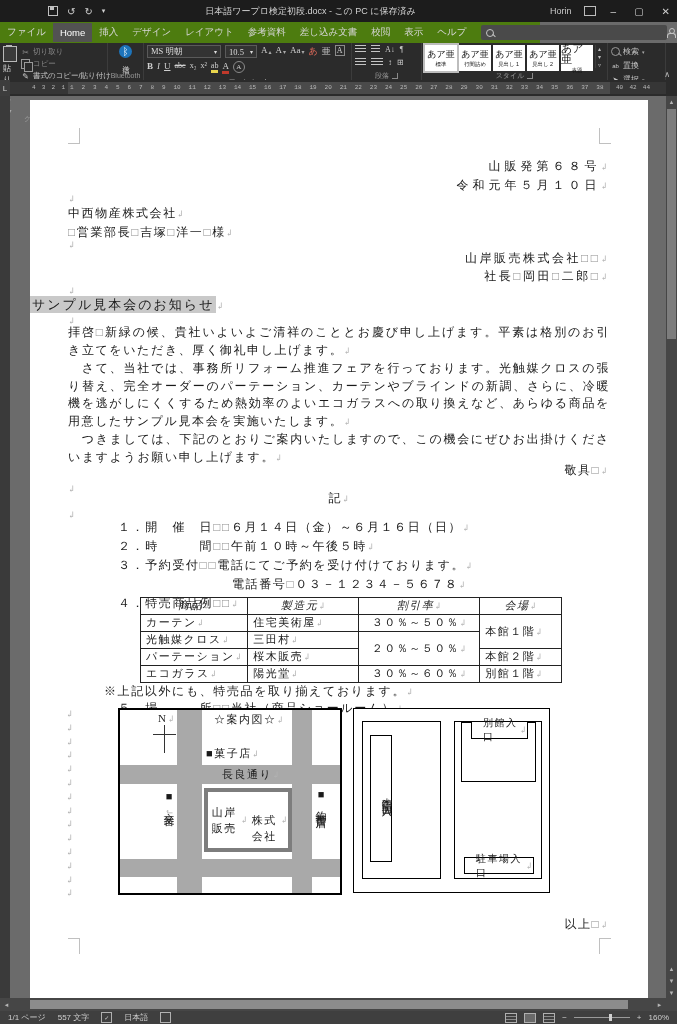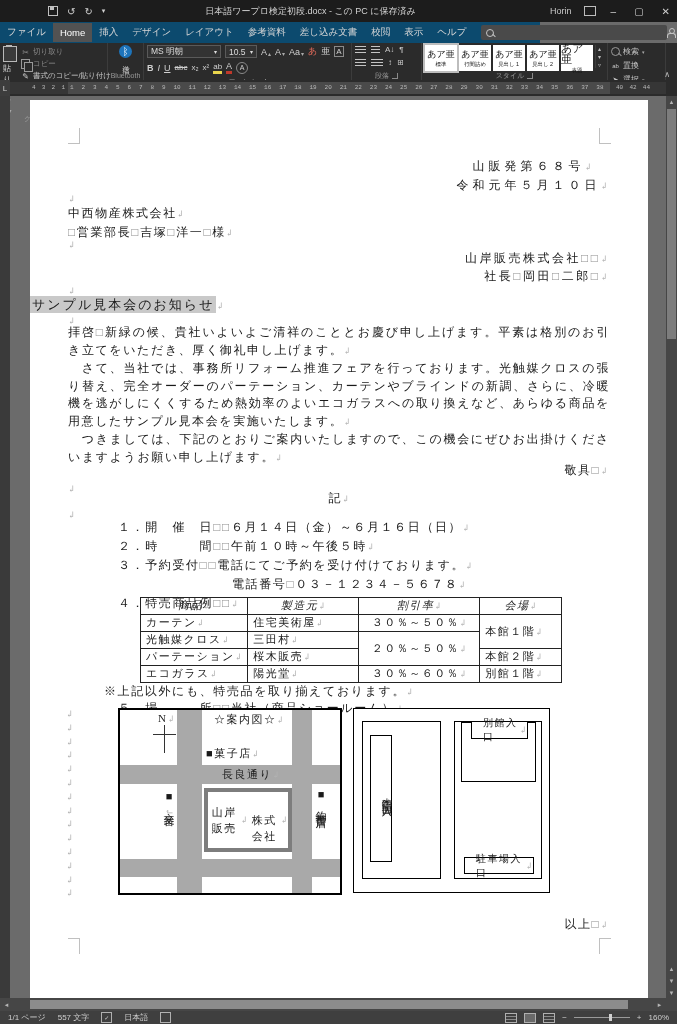--- a/index.html
+++ b/index.html
@@ -8,21 +8,21 @@
   
   .titlebar{position:absolute;top:0;left:0;width:677px;height:22px;background:#1c1c1c;color:#c9c9c9;}
   .qat{position:absolute;left:48px;top:0;height:22px;display:flex;align-items:center;gap:9px;font-size:10px;color:#cfcfcf;}
   .save-ic{width:8px;height:8px;border:1px solid #c0c0c0;position:relative;display:inline-block;}
   .save-ic::after{content:"";position:absolute;left:1px;top:0;width:4px;height:3px;background:#c0c0c0;}
   .tb-title{position:absolute;left:120px;right:176px;top:0;height:22px;display:flex;align-items:center;justify-content:center;font-size:9px;color:#d2d2d2;white-space:nowrap;overflow:hidden;}
   .tb-right{position:absolute;right:4px;top:0;height:22px;display:flex;align-items:center;gap:12px;font-size:9px;}
   .winbtn{font-size:10px;color:#cfcfcf;padding:0 3px;}
   .ribopt-ic{width:10px;height:8px;border:1px solid #bdbdbd;display:inline-block;}
   
-  .tabrow{position:absolute;top:22px;left:0;width:540px;height:21px;background:#0c4a6e;display:flex;align-items:center;font-size:9.5px;color:#d6d6d6;}
+  .tabrow{position:absolute;top:22px;left:0;width:540px;height:21px;background:#4d7c0f;display:flex;align-items:center;font-size:9.5px;color:#d6d6d6;}
   .tab{padding:4px 7px;white-space:nowrap;}
   .tab.active{background:#525252;color:#fff;}
   .searchbox{margin-left:8px;width:180px;height:15px;background:#4a4a4a;border-radius:2px;display:flex;align-items:center;gap:4px;padding:0 5px;}
   .searchbox input{background:transparent;border:none;outline:none;color:#c4c4c4;font-size:8.5px;width:160px;font-family:inherit;margin-top:44px;}
   .mag{width:6px;height:6px;border:1px solid #c4c4c4;border-radius:50%;position:relative;flex:none;}
   .mag::after{content:"";position:absolute;left:5px;top:5px;width:4px;height:1px;background:#c4c4c4;transform:rotate(45deg);}
   .shareblk{margin-left:auto;display:flex;align-items:center;gap:10px;margin-right:8px;}
   .person{width:7px;height:9px;position:relative;display:inline-block;}
   .person::before{content:"";position:absolute;left:2px;top:0;width:4px;height:4px;border-radius:50%;border:1px solid #c4c4c4;}
   .person::after{content:"";position:absolute;left:0;top:5px;width:7px;height:4px;border-radius:3px 3px 0 0;border:1px solid #c4c4c4;border-bottom:none;}
@@ -38,21 +38,21 @@
   .smallcol{display:flex;flex-direction:column;gap:2px;font-size:7.5px;margin-top:2px;}
   .sitem{display:flex;align-items:center;gap:3px;white-space:nowrap;}
   .dim{color:#8a8a8a;}
   .sic{font-size:8px;width:9px;text-align:center;}
   .copy-ic{width:7px;height:8px;border:1px solid #9a9a9a;position:relative;display:inline-block;}
   .copy-ic::after{content:"";position:absolute;left:2px;top:2px;width:7px;height:8px;border:1px solid #9a9a9a;background:#2b2b2b;}
   .btcol{display:flex;flex-direction:column;align-items:center;font-size:8px;gap:1px;width:24px;}
   .bt-ic{width:13px;height:13px;border-radius:50%;background:#1d74bb;color:#fff;font-size:10px;display:flex;align-items:center;justify-content:center;}
   .btsend{writing-mode:vertical-rl;font-size:7.5px;color:#bdbdbd;letter-spacing:1px;}
   .fontgrp{display:flex;flex-direction:column;gap:3px;}
-  .frow{display:flex;align-items:center;gap:4px;}
+  .frow{display:flex;align-items:flex-start;gap:4px;font-family:Liberation Serif, serif;}
   .fname,.fsize{height:13px;border:1px solid #5a5a5a;background:#333;color:#ddd;font-size:8.5px;display:flex;align-items:center;justify-content:space-between;padding:0 3px;box-sizing:border-box;}
   .fname{width:74px;} .fsize{width:32px;}
   .chip{font-size:9px;color:#d0d0d0;display:flex;align-items:flex-end;gap:1px;white-space:nowrap;}
   .chip i{font-style:normal;font-size:6px;color:#a9a9a9;}
   .chip.red{color:#e06a5a;} .chip.boxed{border:1px solid #8a8a8a;padding:0 1px;font-size:8px;}
   .chip.hl{border-bottom:3px solid #e8d44d;} .chip.fc{border-bottom:3px solid #c0392b;}
   .chip.circ{border:1px solid #8a8a8a;border-radius:50%;width:10px;height:10px;align-items:center;justify-content:center;font-size:7px;}
   .pgrp .frow{gap:5px;}
   .pic{width:11px;height:8px;background:repeating-linear-gradient(to bottom,#c4c4c4 0 1px,transparent 1px 3px);display:inline-block;}
   .pic.n2{width:9px;} .pic.n3{width:12px;}
@@ -342,21 +342,21 @@
   </div>
 
   <div class="leftstrip"></div>
 
   <div class="page">
     <div class="cm tl"></div>
     <div class="cm tr"></div>
     <div class="cm bl"></div>
     <div class="cm br"></div>
 
-    <div class="abs jt r-align sp4" style="top:57px;line-height:18px;text-align:center;">
+    <div class="abs jt r-align sp4" style="top:57px;line-height:18px;">
       <div>山販発第６８号<span class="pm">↲</span></div>
       <div>令和元年５月１０日<span class="pm">↲</span></div>
     </div>
 
     <div class="abs pm" style="left:38px;top:94px;">↲</div>
 
     <div class="abs jt" style="left:38px;top:104px;line-height:18px;">
       <div>中西物産株式会社<span class="pm">↲</span></div>
       <div><span class="spm">□</span>営業部長<span class="spm">□</span>吉塚<span class="spm">□</span>洋一<span class="spm">□</span>様<span class="pm">↲</span></div>
     </div>

